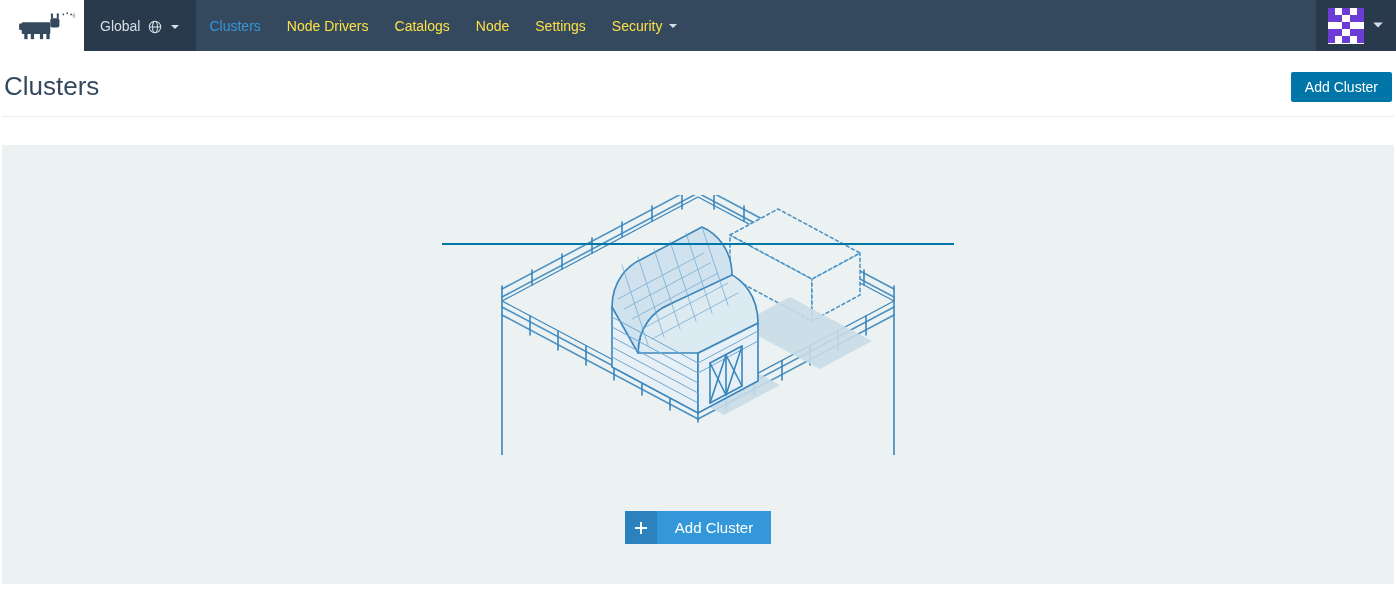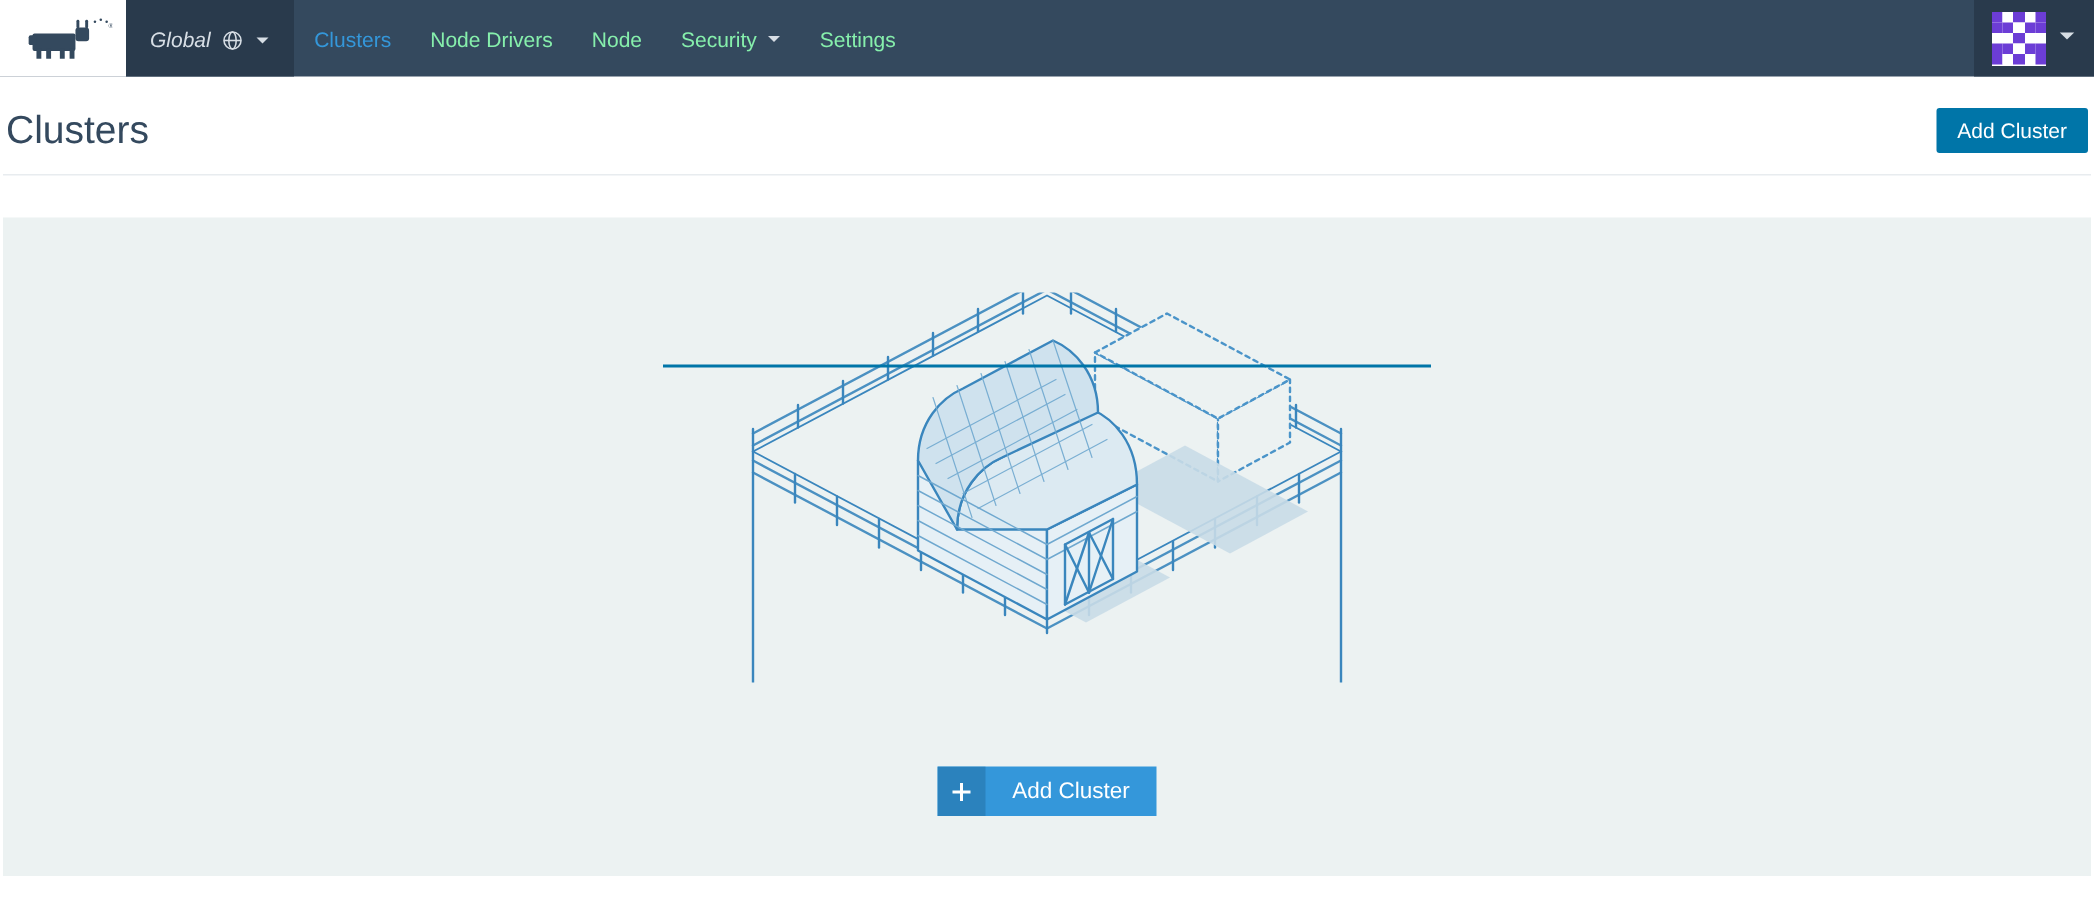--- a/index.html
+++ b/index.html
@@ -40,21 +40,20 @@
 
     .global-selector {
       background: #293a4c;
       display: flex;
       align-items: center;
       padding: 0 16px;
       color: #d7dee5;
       font-size: 14px;
       gap: 8px;
       cursor: pointer;
-      font-style: italic;
     }
 
     .global-selector .globe-icon svg {
       width: 14px;
       height: 14px;
       vertical-align: middle;
     }
 
     .global-selector .chevron-down-icon svg {
       width: 10px;
@@ -64,21 +63,21 @@
 
     .nav-items {
       display: flex;
       align-items: stretch;
     }
 
     .nav-item {
       display: flex;
       align-items: center;
       padding: 0 13px;
-      color: #86efac;
+      color: #fde047;
       font-size: 14px;
       cursor: pointer;
       gap: 6px;
     }
 
     .nav-item.active {
       color: #3497da;
     }
 
     .nav-item .chevron-down-icon svg {
@@ -242,32 +241,35 @@
   </div>
 
   <div class="nav-items">
     <div class="nav-item active">
       <span>Clusters</span>
     </div>
     <div class="nav-item">
       <span>Node Drivers</span>
     </div>
     <div class="nav-item">
+      <span>Catalogs</span>
+    </div>
+    <div class="nav-item">
       <span>Node</span>
+    </div>
+    <div class="nav-item">
+      <span>Settings</span>
     </div>
     <div class="nav-item">
       <span>Security</span>
       <span class="chevron-down-icon">
         <svg viewBox="0 0 10 10" fill="#d7dee5">
             <path d="M1 3 L5 7 L9 3 Z"></path>
           </svg>
       </span>
-    </div>
-    <div class="nav-item">
-      <span>Settings</span>
     </div>
   </div>
 
   <div class="user-area">
     <div class="avatar">
 
       <div class="p"></div>
         <div class="w"></div>
         <div class="p"></div>
         <div class="w"></div>

